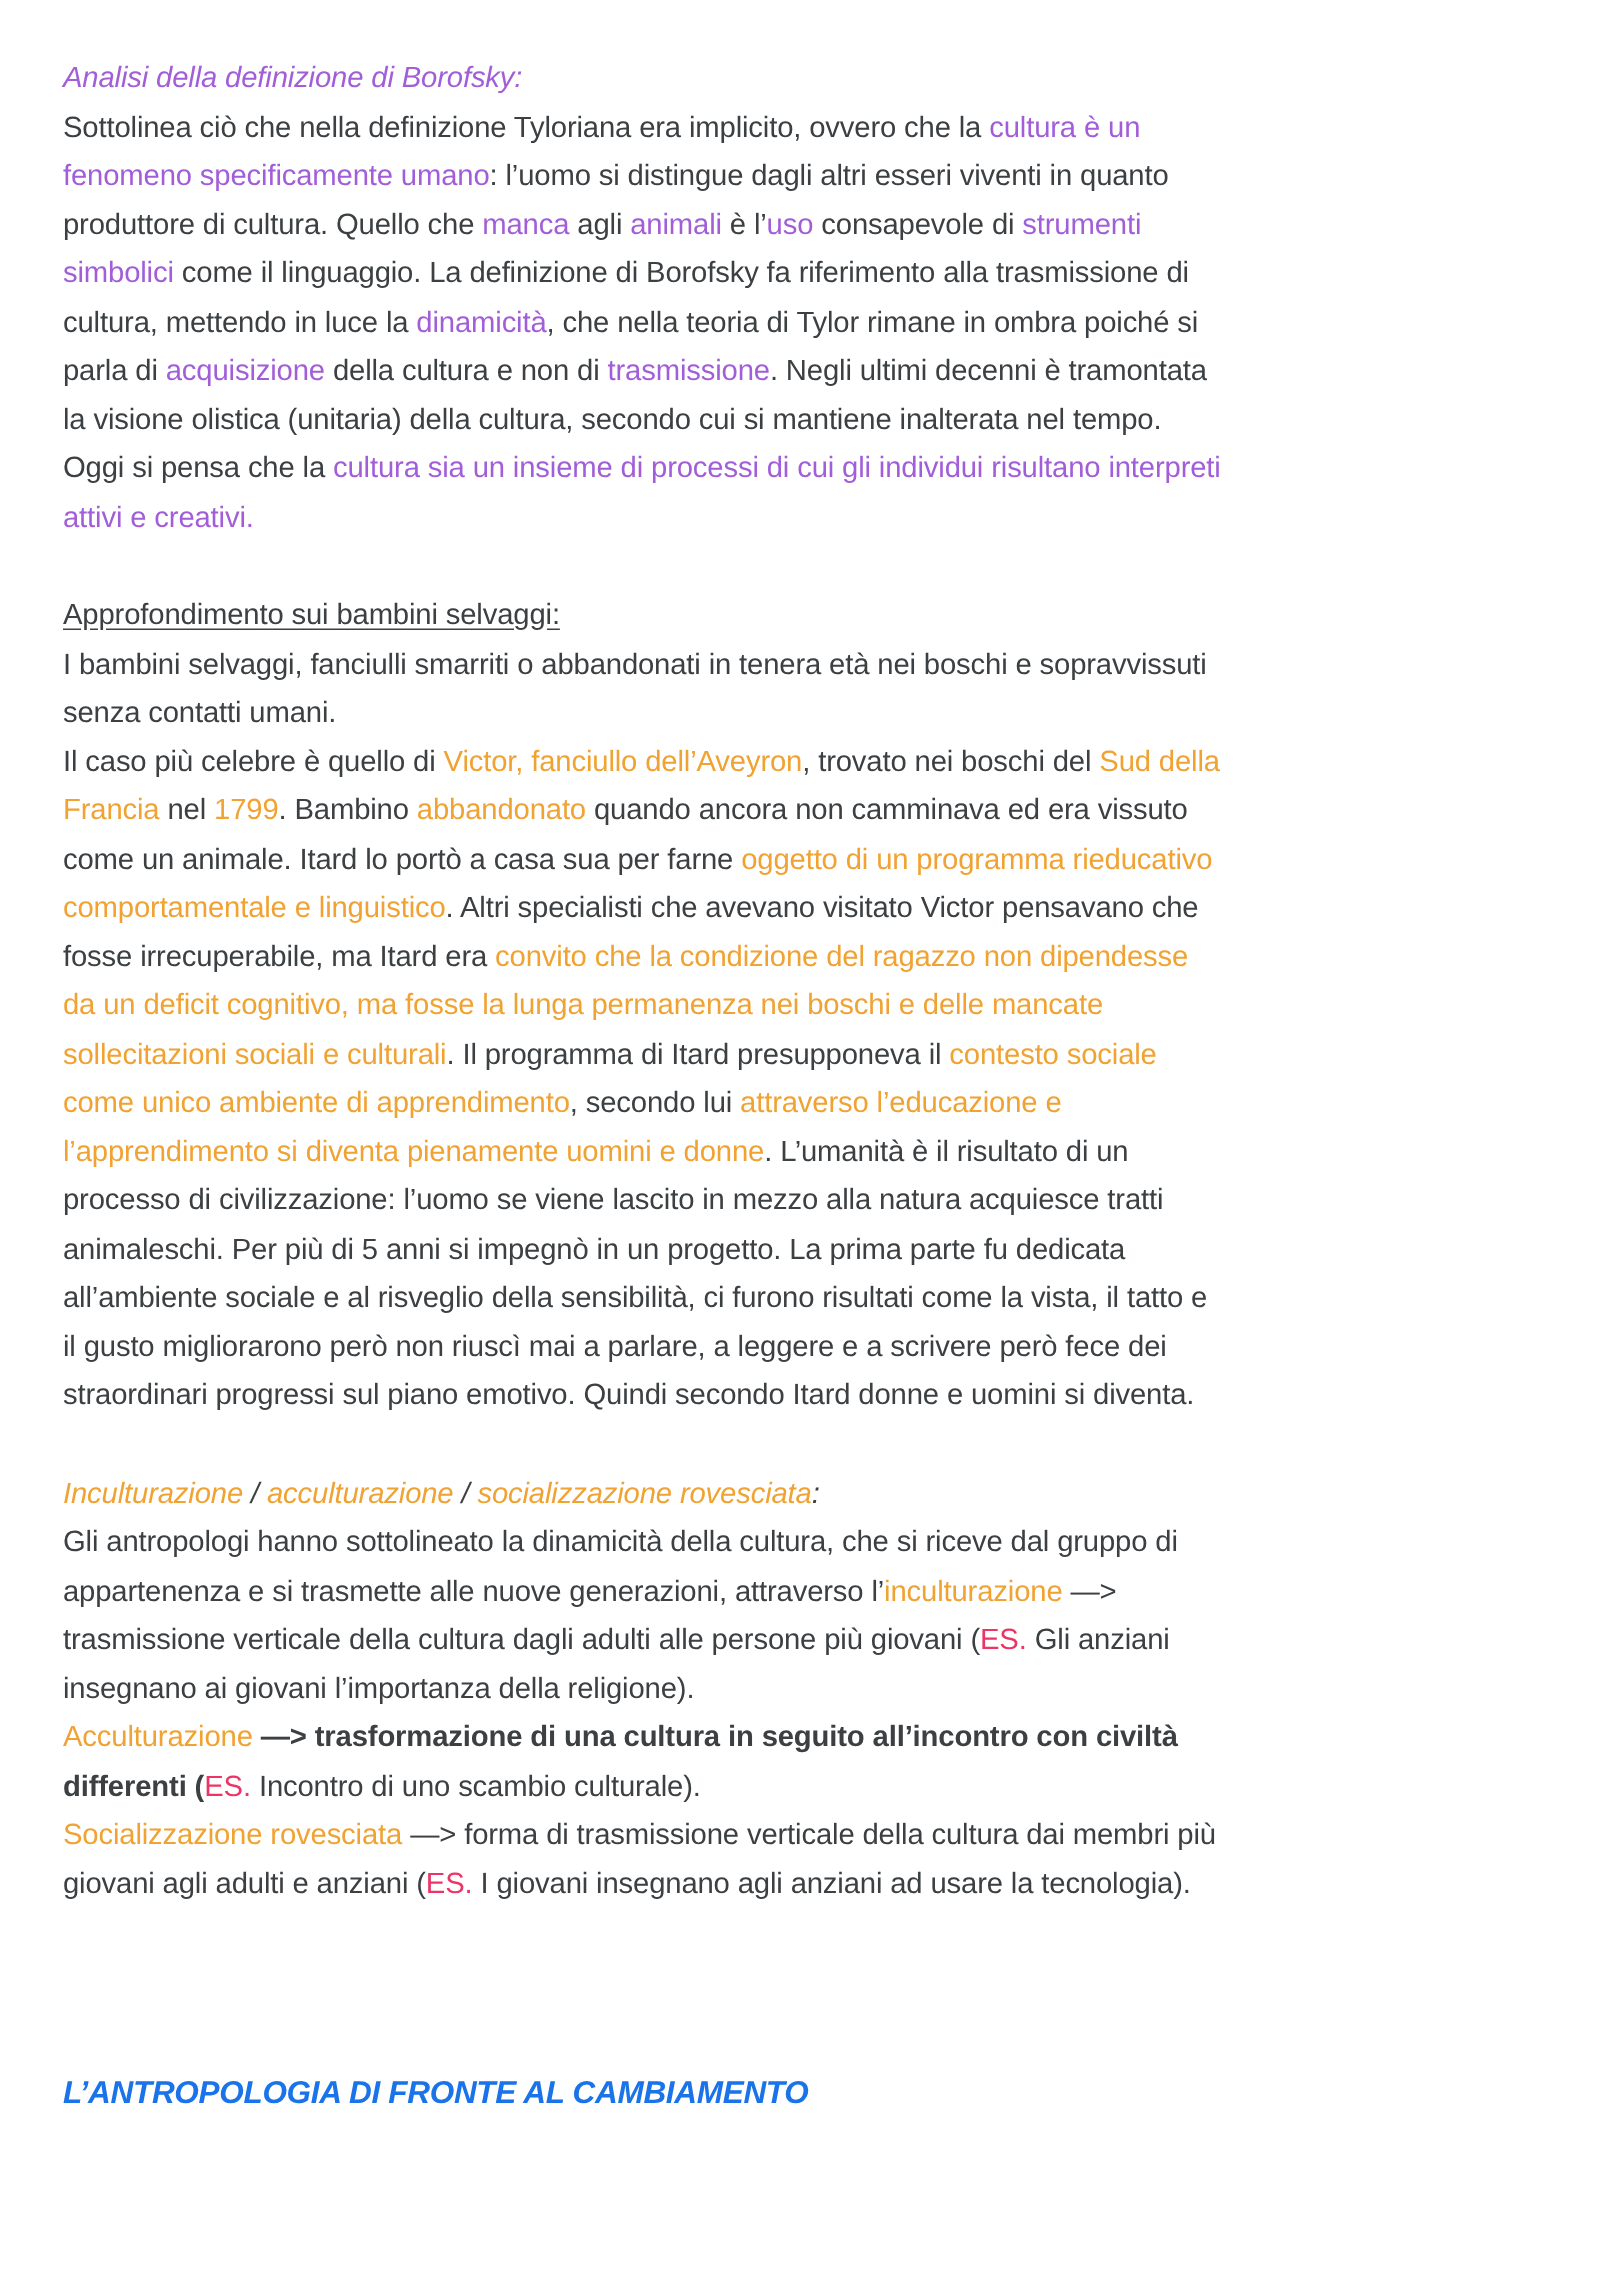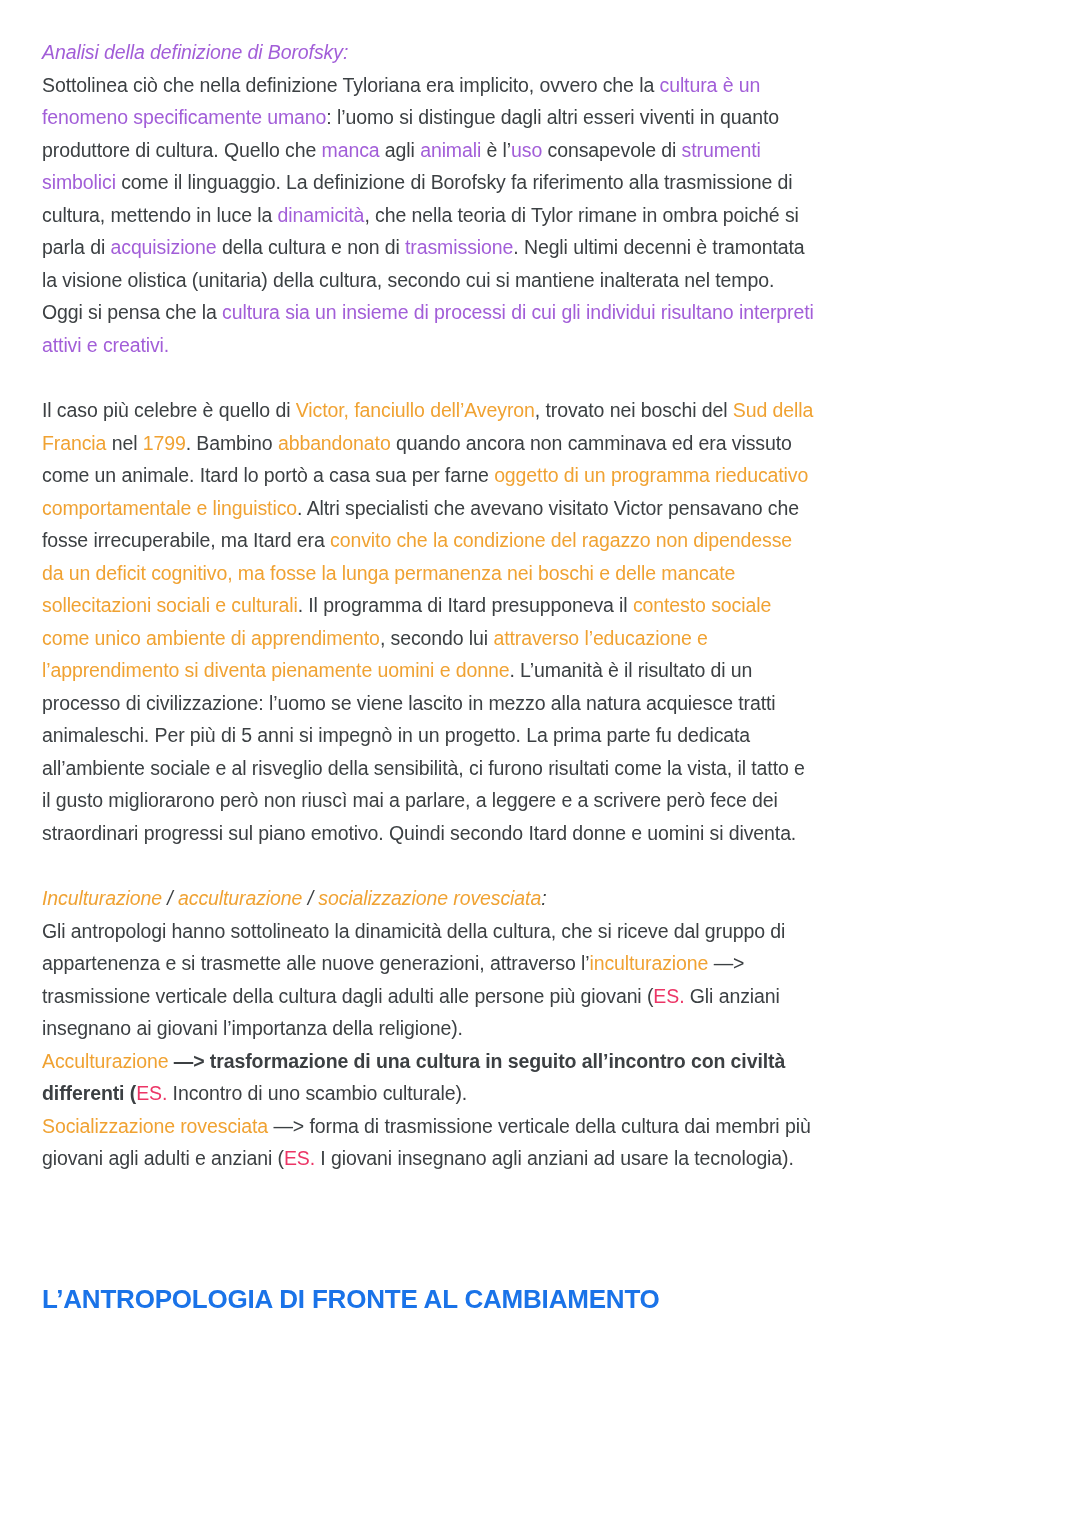--- a/index.html
+++ b/index.html
@@ -23,34 +23,37 @@
     margin: 0;
     white-space: pre-wrap;
   }
   .heading-italic span { font-style: italic; }
   .heading-underline span {
     text-decoration: underline;
     text-underline-offset: 3px;
   }
   .heading-1 {
     margin: 0;
-    font-size: 26px;
+    font-size: 21px;
     font-weight: 700;
     line-height: 36px;
     letter-spacing: -0.2px;
+    font-style: italic;
   }
   .spacer { width: 100%; }
 </style>
 </head>
 <body>
 
 <main class="page">
     <div class="heading-italic"><span style="color: rgb(162, 94, 216); font-style: italic;">Analisi della definizione di Borofsky:</span></div>
     <div class="paragraph"><span style="color: rgb(60, 64, 67);">Sottolinea ciò che nella definizione Tyloriana era implicito, ovvero che la </span><span style="color: rgb(162, 94, 216);">cultura è un fenomeno specificamente umano</span><span style="color: rgb(60, 64, 67);">: l’uomo si distingue dagli altri esseri viventi in quanto produttore di cultura. Quello che </span><span style="color: rgb(162, 94, 216);">manca</span><span style="color: rgb(60, 64, 67);"> agli </span><span style="color: rgb(162, 94, 216);">animali</span><span style="color: rgb(60, 64, 67);"> è l’</span><span style="color: rgb(162, 94, 216);">uso</span><span style="color: rgb(60, 64, 67);"> consapevole di </span><span style="color: rgb(162, 94, 216);">strumenti simbolici</span><span style="color: rgb(60, 64, 67);"> come il linguaggio. La definizione di Borofsky fa riferimento alla trasmissione di cultura, mettendo in luce la </span><span style="color: rgb(162, 94, 216);">dinamicità</span><span style="color: rgb(60, 64, 67);">, che nella teoria di Tylor rimane in ombra poiché si parla di </span><span style="color: rgb(162, 94, 216);">acquisizione</span><span style="color: rgb(60, 64, 67);"> della cultura e non di </span><span style="color: rgb(162, 94, 216);">trasmissione</span><span style="color: rgb(60, 64, 67);">. Negli ultimi decenni è tramontata la visione olistica (unitaria) della cultura, secondo cui si mantiene inalterata nel tempo. Oggi si pensa che la </span><span style="color: rgb(162, 94, 216);">cultura sia un insieme di processi di cui gli individui risultano interpreti attivi e creativi.</span></div>
     <div class="spacer" style="height: 33px;"></div>
+    <div class="heading-underline"><span style="color: rgb(60, 64, 67); text-decoration: underline; text-underline-offset: 3px;">Approfondimento sui bambini selvaggi:</span></div>
+    <div class="paragraph"><span style="color: rgb(60, 64, 67);">I bambini selvaggi, fanciulli smarriti o abbandonati in tenera età nei boschi e sopravvissuti senza contatti umani.</span></div>
     <div class="paragraph"><span style="color: rgb(60, 64, 67);">Il caso più celebre è quello di </span><span style="color: rgb(240, 162, 50);">Victor, fanciullo dell’Aveyron</span><span style="color: rgb(60, 64, 67);">, trovato nei boschi del </span><span style="color: rgb(240, 162, 50);">Sud della Francia</span><span style="color: rgb(60, 64, 67);"> nel </span><span style="color: rgb(240, 162, 50);">1799</span><span style="color: rgb(60, 64, 67);">. Bambino </span><span style="color: rgb(240, 162, 50);">abbandonato</span><span style="color: rgb(60, 64, 67);"> quando ancora non camminava ed era vissuto come un animale. Itard lo portò a casa sua per farne </span><span style="color: rgb(240, 162, 50);">oggetto di un programma rieducativo comportamentale e linguistico</span><span style="color: rgb(60, 64, 67);">. Altri specialisti che avevano visitato Victor pensavano che fosse irrecuperabile, ma Itard era </span><span style="color: rgb(240, 162, 50);">convito che la condizione del ragazzo non dipendesse da un deficit cognitivo, ma fosse la lunga permanenza nei boschi e delle mancate sollecitazioni sociali e culturali</span><span style="color: rgb(60, 64, 67);">. Il programma di Itard presupponeva il </span><span style="color: rgb(240, 162, 50);">contesto sociale come unico ambiente di apprendimento</span><span style="color: rgb(60, 64, 67);">, secondo lui </span><span style="color: rgb(240, 162, 50);">attraverso l’educazione e l’apprendimento si diventa pienamente uomini e donne</span><span style="color: rgb(60, 64, 67);">. L’umanità è il risultato di un processo di civilizzazione: l’uomo se viene lascito in mezzo alla natura acquiesce tratti animaleschi. Per più di 5 anni si impegnò in un progetto. La prima parte fu dedicata all’ambiente sociale e al risveglio della sensibilità, ci furono risultati come la vista, il tatto e il gusto migliorarono però non riuscì mai a parlare, a leggere e a scrivere però fece dei straordinari progressi sul piano emotivo. Quindi secondo Itard donne e uomini si diventa.</span></div>
     <div class="spacer" style="height: 33px;"></div>
     <div class="heading-italic"><span style="color: rgb(240, 162, 50); font-style: italic;">Inculturazione</span><span style="color: rgb(60, 64, 67); font-style: italic;"> / </span><span style="color: rgb(240, 162, 50); font-style: italic;">acculturazione</span><span style="color: rgb(60, 64, 67); font-style: italic;"> / </span><span style="color: rgb(240, 162, 50); font-style: italic;">socializzazione rovesciata</span><span style="color: rgb(60, 64, 67); font-style: italic;">:</span></div>
     <div class="paragraph"><span style="color: rgb(60, 64, 67);">Gli antropologi hanno sottolineato la dinamicità della cultura, che si riceve dal gruppo di appartenenza e si trasmette alle nuove generazioni, attraverso l’</span><span style="color: rgb(240, 162, 50);">inculturazione</span><span style="color: rgb(60, 64, 67);"> —&gt; trasmissione verticale della cultura dagli adulti alle persone più giovani (</span><span style="color: rgb(236, 53, 102);">ES.</span><span style="color: rgb(60, 64, 67);"> Gli anziani insegnano ai giovani l’importanza della religione).</span></div>
     <div class="paragraph"><span style="color: rgb(240, 162, 50);">Acculturazione</span><span style="color: rgb(60, 64, 67); font-weight: bold;"> —&gt; trasformazione di una cultura in seguito all’incontro con civiltà differenti (</span><span style="color: rgb(236, 53, 102);">ES.</span><span style="color: rgb(60, 64, 67);"> Incontro di uno scambio culturale).</span></div>
     <div class="paragraph"><span style="color: rgb(240, 162, 50);">Socializzazione rovesciata</span><span style="color: rgb(60, 64, 67);"> —&gt; forma di trasmissione verticale della cultura dai membri più giovani agli adulti e anziani (</span><span style="color: rgb(236, 53, 102);">ES.</span><span style="color: rgb(60, 64, 67);"> I giovani insegnano agli anziani ad usare la tecnologia).</span></div>
     <div class="spacer" style="height: 106px;"></div>
     <div class="heading-1"><span style="color: rgb(26, 115, 232);">L’ANTROPOLOGIA DI FRONTE AL CAMBIAMENTO</span></div>
     <div class="spacer" style="height: 36px;"></div>
   </main>

